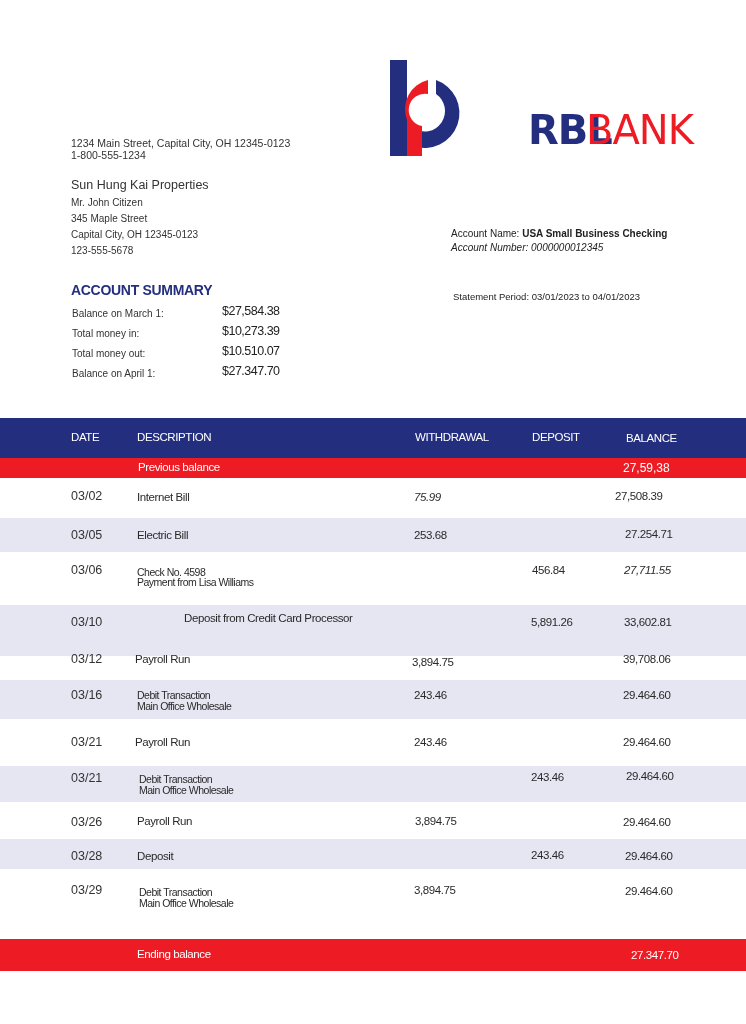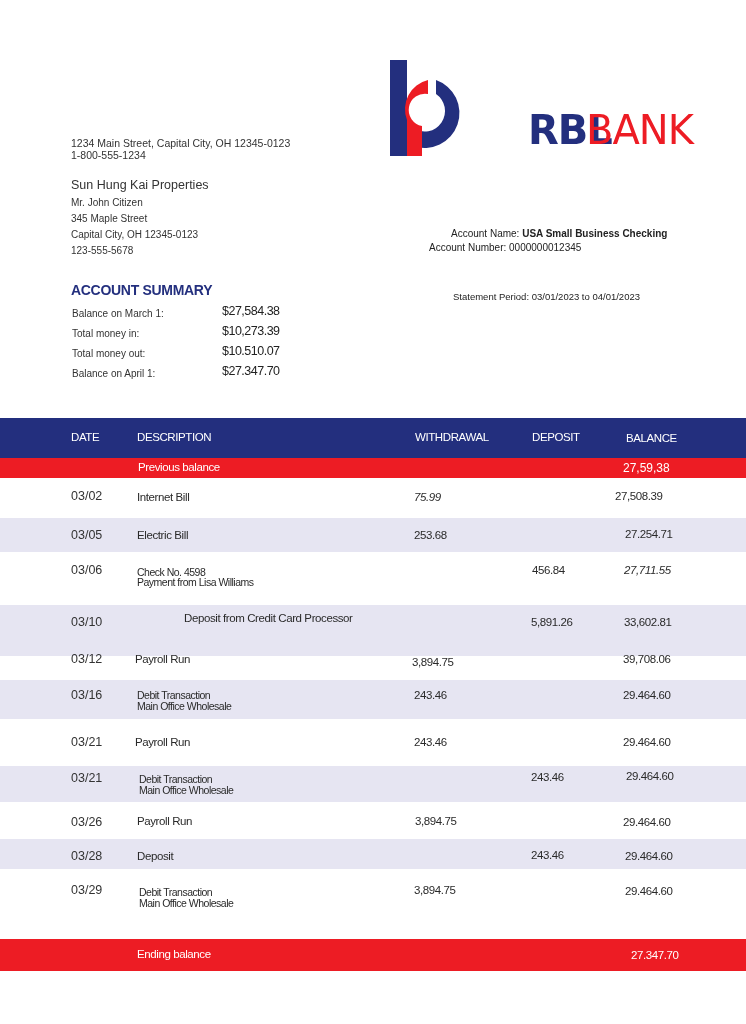--- a/index.html
+++ b/index.html
@@ -57,21 +57,21 @@
 
 <div class="abs company" style="left:71px; top:178px;">Sun Hung Kai Properties</div>
 <div class="abs addr-line" style="left:71px; top:195px;">Mr. John Citizen</div>
 <div class="abs addr-line" style="left:71px; top:211px;">345 Maple Street</div>
 <div class="abs addr-line" style="left:71px; top:227px;">Capital City, OH  12345-0123</div>
 <div class="abs addr-line" style="left:71px; top:243px;">123-555-5678</div>
 
 <div class="abs acct" style="left:451px; top:211px;">
   <span>Account Name: </span><b>USA Small Business Checking</b>
 </div>
-<div class="abs acct" style="left:429px; top:225px;">
+<div class="abs acct" style="left:451px; top:225px;font-style:italic;">
   <span>Account Number: </span><span>0000000012345</span>
 </div>
 <div class="abs acct" style="left:453px; top:274px; font-size:9.5px;">Statement Period: 03/01/2023 to 04/01/2023</div>
 
 <div class="abs summary-title">ACCOUNT SUMMARY</div>
 <div class="abs sum-row" style="top:304px;">
   <span class="sum-label">Balance on March 1:</span>
   <span class="sum-val">$27,584.38</span>
 </div>
 <div class="abs sum-row" style="top:324px;">

